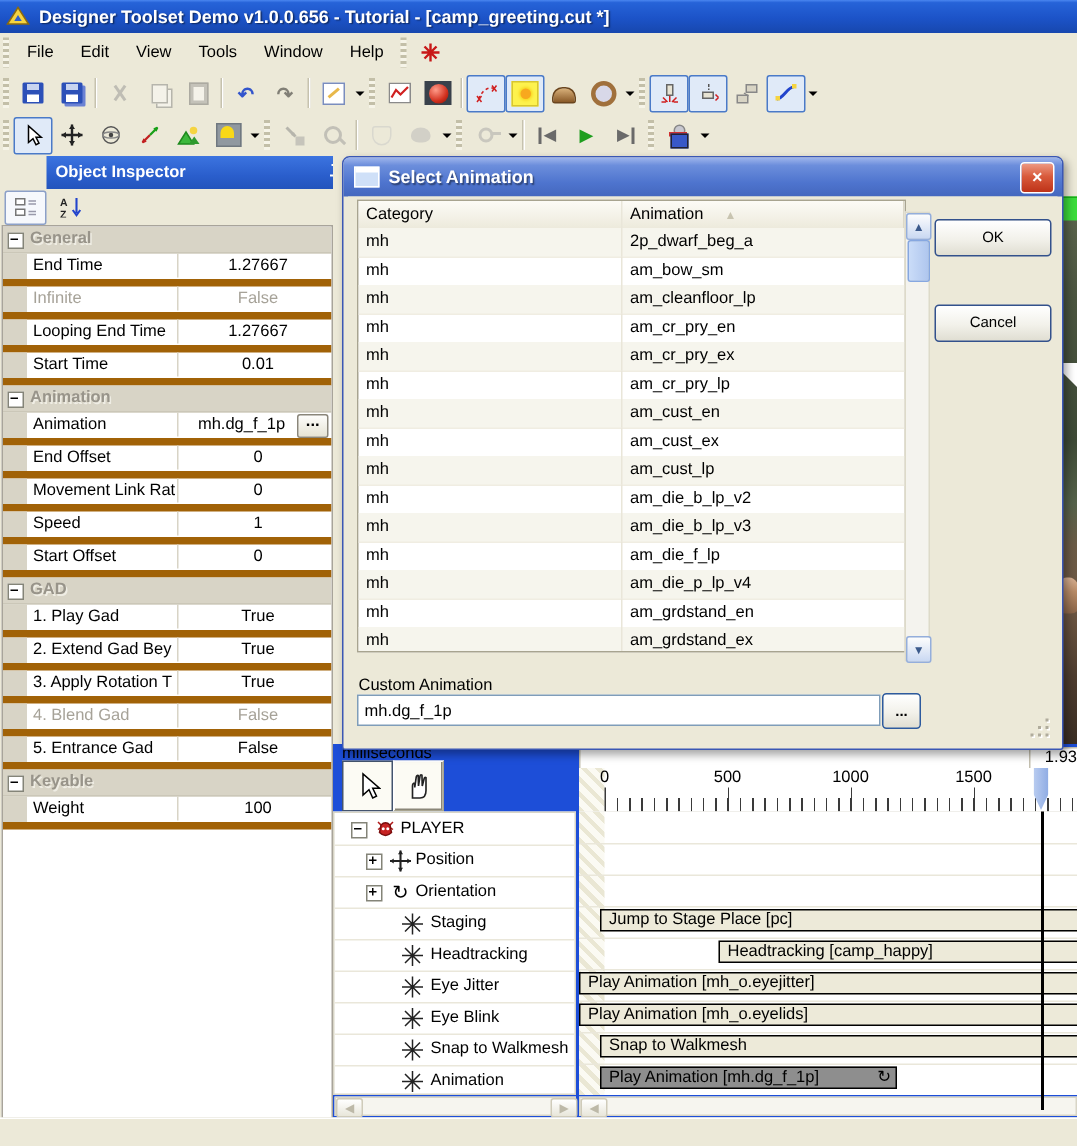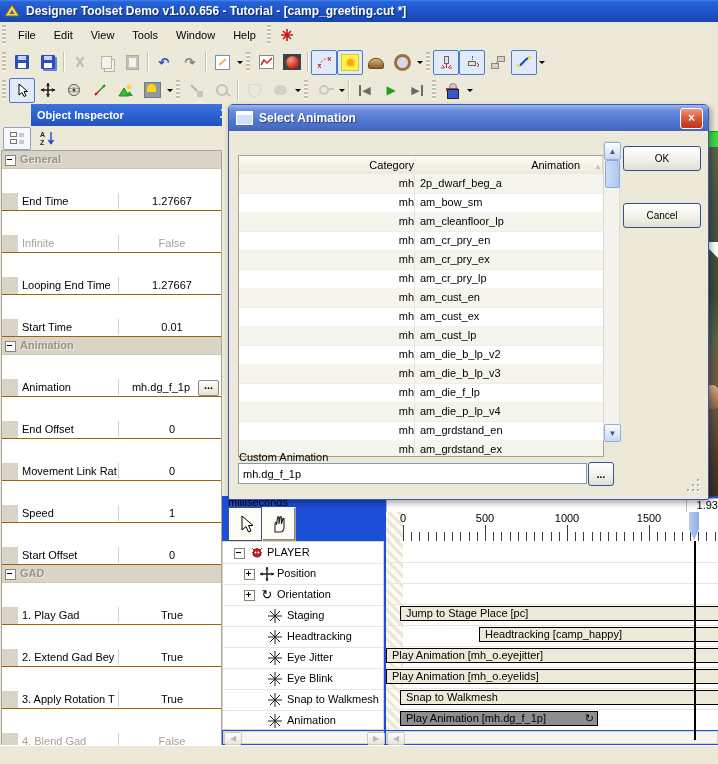--- a/index.html
+++ b/index.html
@@ -66,21 +66,21 @@
   
   .inspector{position:absolute;left:0;top:104px;width:222px;height:641px;background:#ECE9D8;border-right:1px solid #C8C4B0;}
   .insp-header{position:absolute;left:0;top:0;width:222px;height:22px;
     background:linear-gradient(180deg,#3C74E0 0%,#2A5ECC 60%,#2354BC 100%);display:flex;align-items:center;margin-left:31px;}
   .insp-title{color:#fff;font-weight:bold;margin-left:6px;flex:1;}
   .insp-hbtn{width:16px;height:16px;color:#fff;display:flex;align-items:center;justify-content:center;margin-right:3px;font-weight:bold;font-size:12px;}
   .insp-toolbar{position:absolute;left:0;top:22px;width:222px;height:24px;background:#ECE9D8;display:flex;align-items:center;}
   .ibtn{width:26px;height:21px;display:flex;align-items:center;justify-content:center;margin-left:3px;border:1px solid transparent;}
   .ibtn.sel{border:1px solid #8CA0C8;background:#F6F8FC;border-radius:2px;}
   .insp-body{position:absolute;left:1px;top:46px;width:219px;height:594px;background:#fff;border:1px solid #A8A49A;overflow:hidden;}
-  .prow{position:relative;height:17px;border-bottom:1px solid #a16207;margin-top:24px;}
+  .prow{position:relative;height:17px;border-bottom:5px solid #a16207;}
   .prow .gut{position:absolute;left:0;top:0;width:16px;height:17px;background:#D8D4C6;}
   .prow .lbl{position:absolute;left:16px;top:0;width:96px;height:16px;line-height:16px;padding-left:4px;border-right:1px solid #D8D4C6;overflow:hidden;white-space:nowrap;}
   .prow .val{position:absolute;left:117px;top:0;right:0;height:16px;line-height:16px;padding-left:4px;overflow:hidden;white-space:nowrap;text-align:center;}
   .prow.disabled .lbl,.prow.disabled .val{color:#A6A298;}
   .psec{position:relative;height:17px;background:#D8D4C6;border-bottom:1px solid #CBC7B8;}
   .psec .slbl{position:absolute;left:18px;top:0;height:17px;line-height:17px;font-weight:bold;color:#98948A;text-shadow:1px 1px 0 #EFEDE4;}
   .exp{position:absolute;left:3px;top:4px;width:9px;height:9px;background:#fff;border:1px solid #848478;}
   .exp:before{content:"";position:absolute;left:1px;top:3px;width:5px;height:1px;background:#000;}
   .exp.plus:after{content:"";position:absolute;left:3px;top:1px;width:1px;height:5px;background:#000;}
   .mini-ellipsis{position:absolute;right:2px;top:1px;width:19px;height:14px;background:linear-gradient(#FDFDFB,#E6E3D4);
@@ -102,21 +102,21 @@
     background:linear-gradient(180deg,#9FB6EC 0%,#6C8EDC 20%,#4E74CE 65%,#4467BE 100%);
     display:flex;align-items:center;}
   .dlg-title-text{color:#fff;font-weight:bold;font-size:12px;margin-left:6px;flex:1;text-shadow:1px 1px 1px rgba(0,0,0,.45);}
   .dlg-icon{width:15px;height:12px;margin-left:7px;border:1px solid #fff;background:#CFE0F8;position:relative;flex:none;}
   .dlg-icon:before{content:"";position:absolute;left:0;top:0;right:0;height:3px;background:#fff;}
   .dlg-close{width:21px;height:19px;margin-right:5px;border:1px solid #fff;border-radius:3px;flex:none;
     background:linear-gradient(180deg,#ED9A84 0%,#D95B3C 45%,#BE3218 100%);
     color:#fff;font-weight:bold;font-size:12px;display:flex;align-items:center;justify-content:center;}
   .dlg-body{position:absolute;left:3px;top:26px;right:3px;bottom:3px;background:#ECE9D8;}
   .dlg{position:absolute;}
-  .alist{left:6px;top:24px;width:364px;height:300px;background:#fff;border:1px solid #A8A490;overflow:hidden;text-align:right;}
+  .alist{left:6px;top:2px;width:364px;height:300px;background:#fff;border:1px solid #A8A490;overflow:hidden;}
   .alist-head{position:absolute;left:0;top:0;right:0;height:18px;background:linear-gradient(#FCFBF6,#EDEADC);border-bottom:1px solid #C8C4B4;display:flex;}
   .ahc{height:18px;line-height:18px;padding-left:5px;border-right:1px solid #DCD8C8;box-sizing:border-box;}
   .sortmark{color:#C8C4B0;font-size:8px;margin-left:14px;}
   .arow{position:absolute;left:0;right:0;height:19px;display:flex;border-bottom:1px solid #F0EDE2;}
   .arow.alt{background:#F6F5ED;}
   .acell{height:19px;line-height:18px;padding-left:5px;box-sizing:border-box;overflow:hidden;white-space:nowrap;}
   .acat{width:176px;border-right:1px solid #E9E6D9;}
   .vscroll{left:371px;top:10px;width:17px;height:300px;background:#F4F3EE;border:1px solid #DDDAC9;box-sizing:border-box;}
   .sbv{position:absolute;left:0;width:15px;height:16px;background:linear-gradient(#FDFDFD,#C9D8F2);border:1px solid #94AEDC;border-radius:2px;
     color:#3C5A8C;font-size:8px;display:flex;align-items:center;justify-content:center;}

